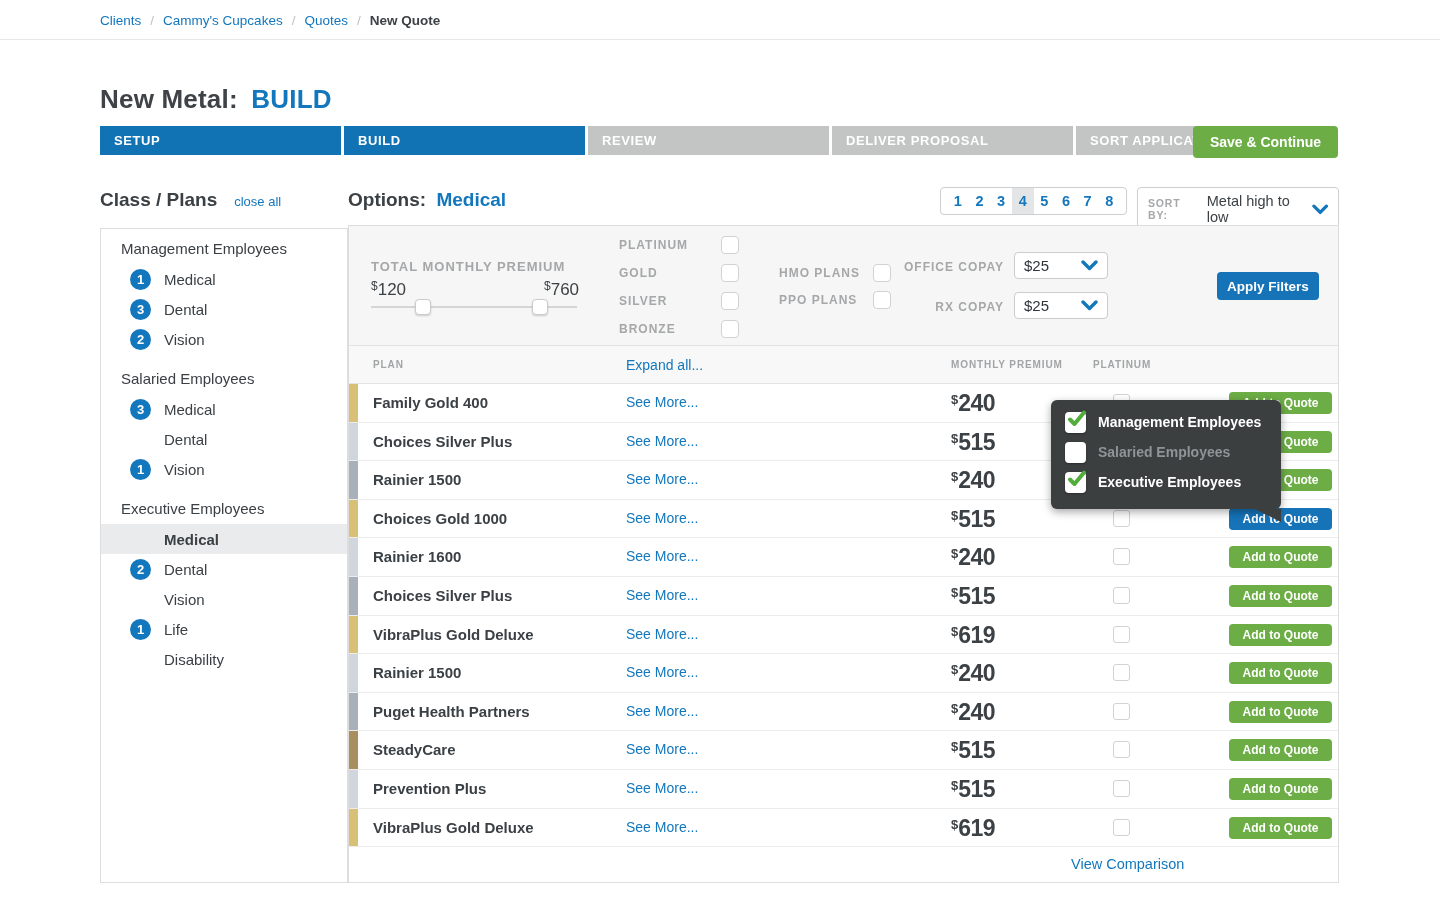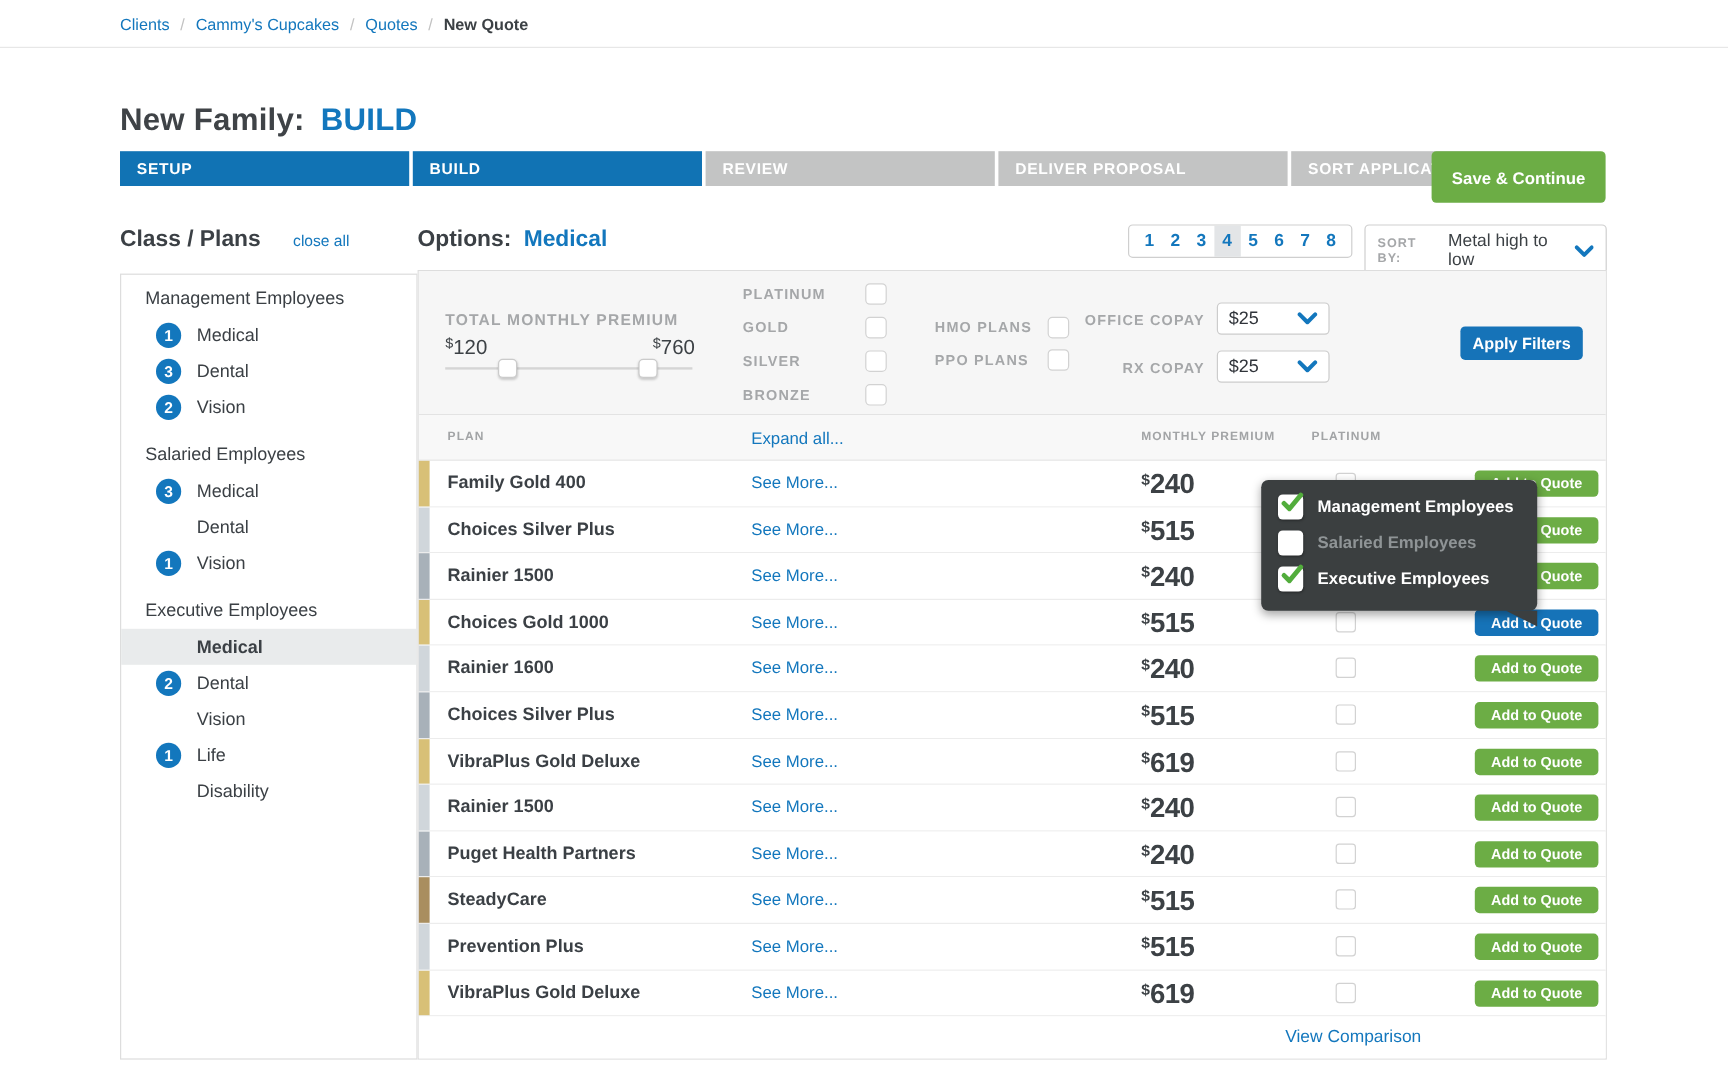--- a/index.html
+++ b/index.html
@@ -15,24 +15,24 @@
 
   
   .page-title { position:absolute; left:100px; top:84px; font-size:26px; font-weight:600; color:#3f4347; letter-spacing:0.2px; }
   .page-title .stage { color:var(--accent,#1377bd); margin-left:6px; }
 
   
   .tabbar { position:absolute; left:100px; top:126px; width:1217px; height:29px; display:flex; gap:3px; }
   .tab { flex:1; display:flex; align-items:center; padding-left:14px; color:#fff; font-size:13px; font-weight:bold; letter-spacing:0.6px; cursor:pointer; }
   .tab.active { background:var(--tab-blue,#1173b4); }
   .tab.inactive { background:var(--tab-gray,#c3c4c4); }
-  .save-btn { position:absolute; left:1193px; top:126px; width:145px; height:43px; background:var(--green,#6cad45); color:#fff; border:none; border-radius:4px; font-family:inherit; font-size:14px; font-weight:bold; cursor:pointer; }
-
-  
-  .left-head { position:absolute; left:100px; top:189px; display:flex; align-items:baseline;gap:10px; }
+  .save-btn { position:absolute; left:1193px; top:126px; width:145px; height:32px; background:var(--green,#6cad45); color:#fff; border:none; border-radius:4px; font-family:inherit; font-size:14px; font-weight:bold; cursor:pointer; }
+
+  
+  .left-head { position:absolute; left:100px; top:189px; display:flex; align-items:baseline; }
   .left-head .hd { font-size:19px; font-weight:600; color:#3b4045; }
   .left-head .close-all { margin-left:17px; font-size:13px; color:var(--accent,#1377bd); text-decoration:none; cursor:pointer; }
   .options-head { position:absolute; left:348px; top:189px; font-size:19px; font-weight:600; color:#3b4045; }
   .options-head .opt-val { color:var(--accent,#1377bd); margin-left:5px; }
 
   
   .pagination { position:absolute; left:940px; top:187px; width:187px; height:28px; border:1px solid #cfcfcf; border-radius:4px; background:#fff; display:flex; align-items:stretch; padding:0 6px; }
   .page-num { flex:1; display:flex; align-items:center; justify-content:center; font-size:14.5px; font-weight:bold; color:var(--accent,#1377bd); cursor:pointer; }
   .page-num.current { background:#e3e5e7; }
   .sort-box { position:absolute; left:1137px; top:187px; width:202px; height:44px; border:1px solid #cfcfcf; border-radius:4px; background:#fff; display:flex; align-items:center; padding:0 10px; cursor:pointer; }
@@ -115,21 +115,21 @@
         <span class="crumb-sep">/</span>
         <a class="crumb-link">Cammy's Cupcakes</a>
         <span class="crumb-sep">/</span>
         <a class="crumb-link">Quotes</a>
         <span class="crumb-sep">/</span>
         <span class="crumb-current">New Quote</span>
       </nav>
   </div>
 
   <h1 class="page-title">
-    <span>New Family:</span>
+    <span>New Metal:</span>
     <span class="stage">BUILD</span>
   </h1>
 
   <div class="tabbar" id="tabbar">
       <div class="tab active">SETUP</div>
       <div class="tab active">BUILD</div>
       <div class="tab inactive">REVIEW</div>
       <div class="tab inactive">DELIVER PROPOSAL</div>
       <div class="tab inactive">SORT APPLICATION</div>
     </div>

